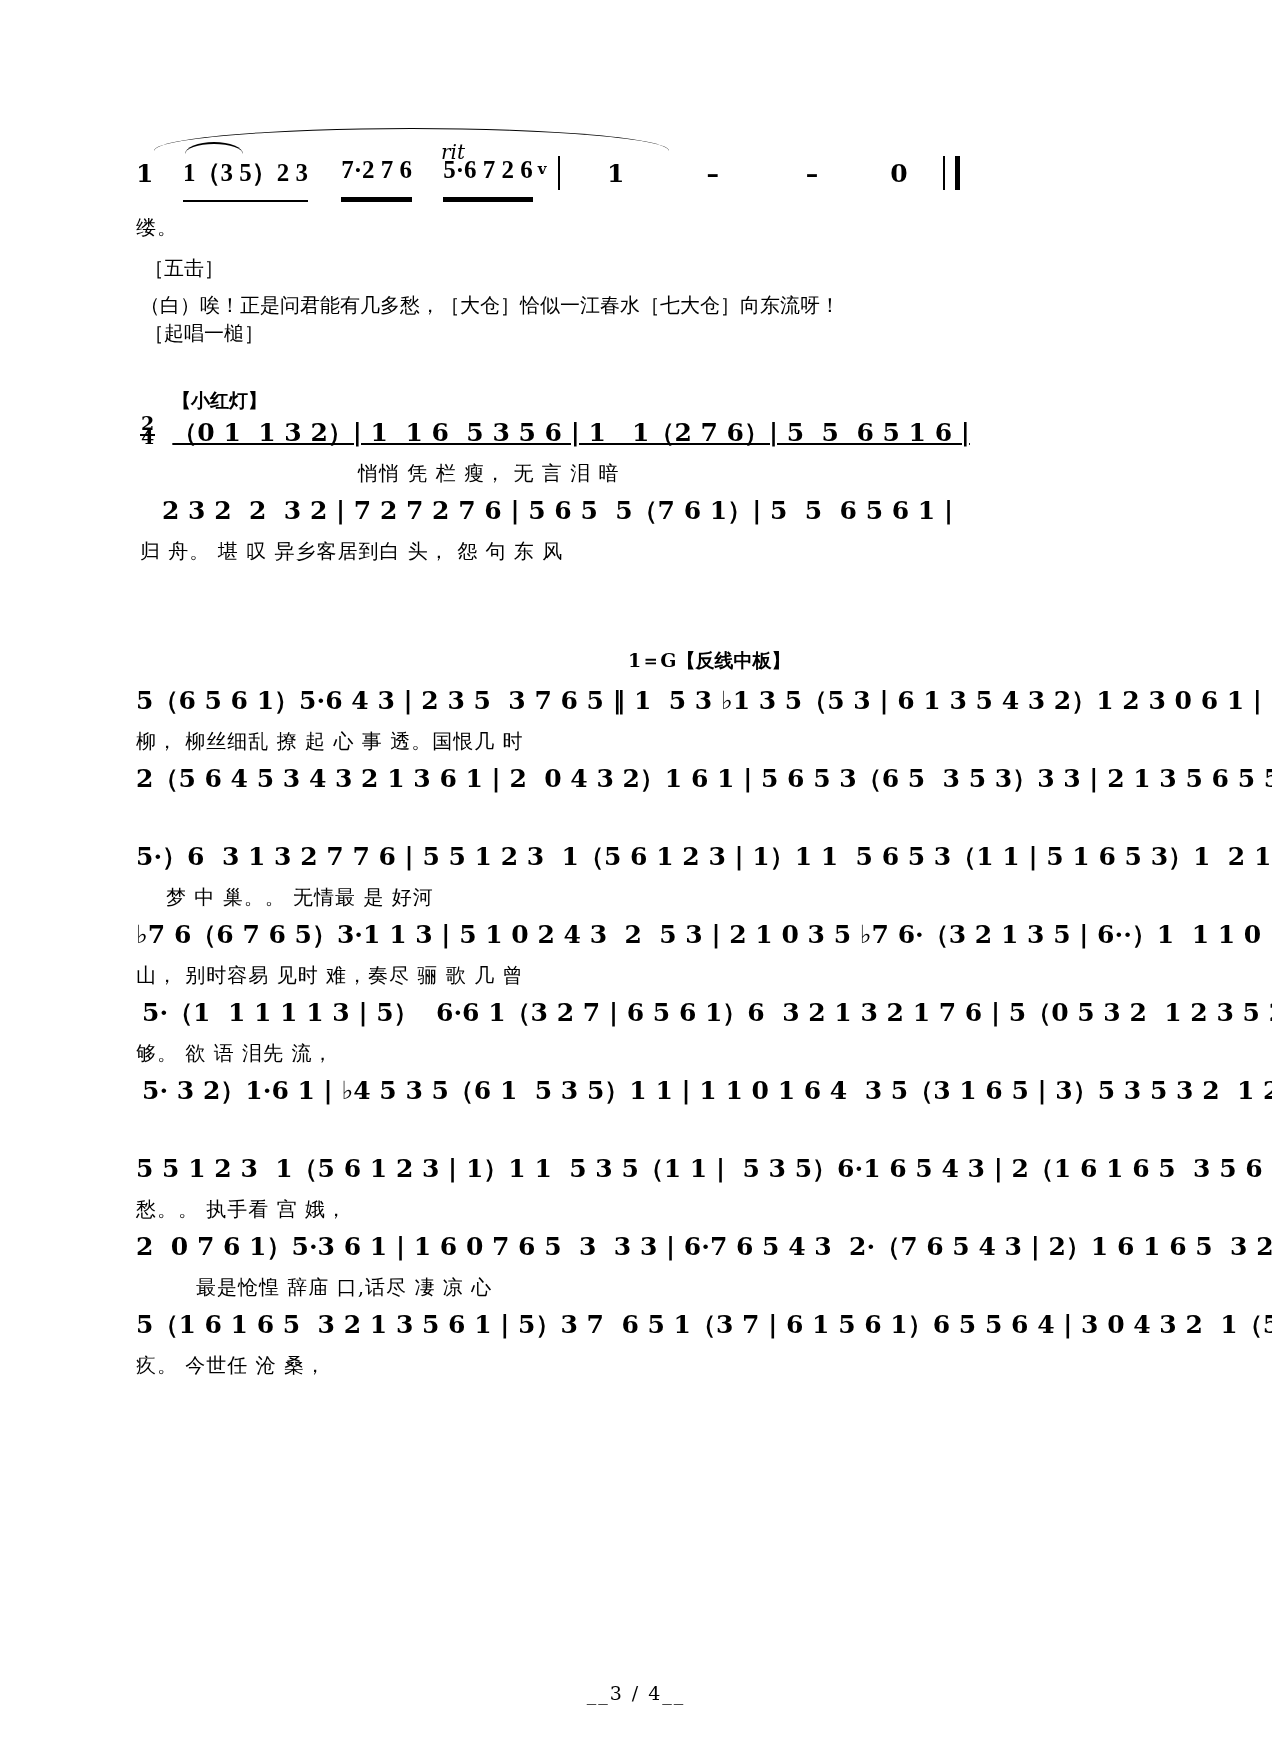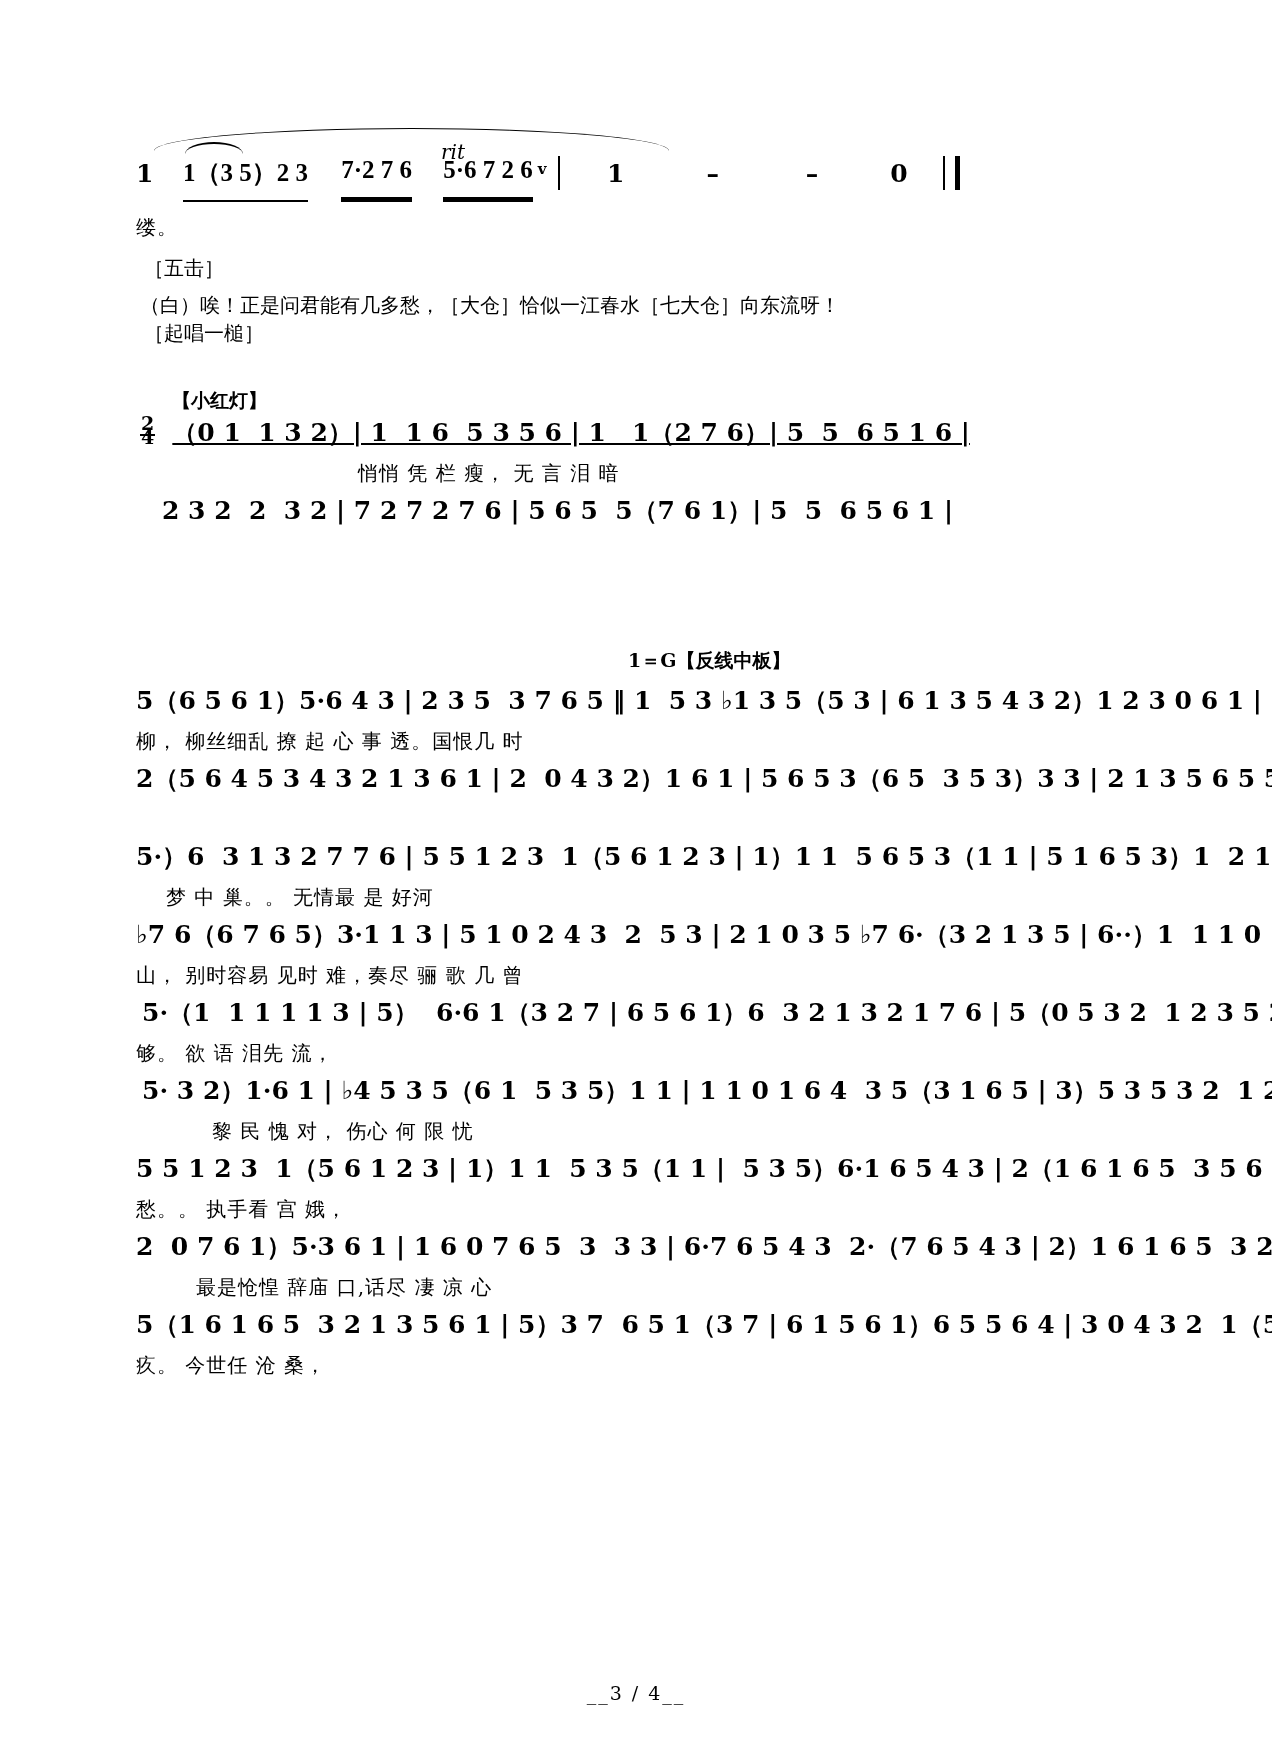--- a/index.html
+++ b/index.html
@@ -118,20 +118,21 @@
         <span class="num" style="margin-left:12px;text-decoration:underline;">（0 1  1 3 2）| 1  1 6  5 3 5 6 | 1   1（2 7 6）| 5  5  6 5 1 6 |</span>
       </div>
       <div class="lrow cn lyr" style="padding-left:218px;">悄悄 凭 栏  瘦，      无 言 泪 暗</div>
     </div>
 
 
     <div class="row">
       <div class="nrow">
         <span class="num" style="margin-left:22px;">2 3 2  2  3 2 | 7 2 7 2 7 6 | 5 6 5  5（7 6 1）| 5  5  6 5 6 1 |</span>
       </div>
+      <div class="lrow cn lyr">归 舟。  堪 叹  异乡客居到白 头，     怨 句 东 风</div>
     </div>
   </div>
 
   <div class="abs cn bold" style="left:628px;top:648px;font-size:19px;">1＝G【反线中板】</div>
 
   <div class="abs" style="left:136px;top:684px;width:1010px;">
 
     <div class="row">
       <div class="nrow"><span class="num">5（6 5 6 1）5·6 4 3 | 2 3 5  3 7 6 5 ‖ 1  5 3 ♭1 3 5（5 3 | 6 1 3 5 4 3 2）1 2 3 0 6 1 |</span></div>
       <div class="lrow cn lyr">柳，   柳丝细乱 撩 起 心 事 透。国恨几       时</div>
@@ -151,21 +152,20 @@
       <div class="lrow cn lyr">山，   别时容易 见时   难，奏尽 骊  歌     几 曾</div>
     </div>
 
     <div class="row">
       <div class="nrow"><span class="num" style="margin-left:6px;">5·（1  1 1 1 1 3 | 5）  6·6 1（3 2 7 | 6 5 6 1）6  3 2 1 3 2 1 7 6 | 5（0 5 3 2  1 2 3 5 2 1 7 6 |</span></div>
       <div class="lrow cn lyr">够。      欲 语    泪先   流，</div>
     </div>
 
     <div class="row">
       <div class="nrow"><span class="num" style="margin-left:6px;">5· 3 2）1·6 1 | ♭4 5 3 5（6 1  5 3 5）1 1 | 1 1 0 1 6 4  3 5（3 1 6 5 | 3）5 3 5 3 2  1 2 3 5 2 1 7 6 |</span></div>
-      <div class="lrow cn lyr" style="padding-left:76px;">黎 民 愧 对，  伤心 何 限   忧</div>
     </div>
 
     <div class="row">
       <div class="nrow"><span class="num">5 5 1 2 3  1（5 6 1 2 3 | 1）1 1  5 3 5（1 1 |  5 3 5）6·1 6 5 4 3 | 2（1 6 1 6 5  3 5 6 1 6 5 4 3 |</span></div>
       <div class="lrow cn lyr">愁。。    执手看    宫   娥，</div>
     </div>
 
     <div class="row">
       <div class="nrow"><span class="num">2  0 7 6 1）5·3 6 1 | 1 6 0 7 6 5  3  3 3 | 6·7 6 5 4 3  2·（7 6 5 4 3 | 2）1 6 1 6 5  3 2 1 3 5 6 1 |</span></div>
       <div class="lrow cn lyr" style="padding-left:60px;">最是怆惶 辞庙   口,话尽 凄 凉    心</div>

